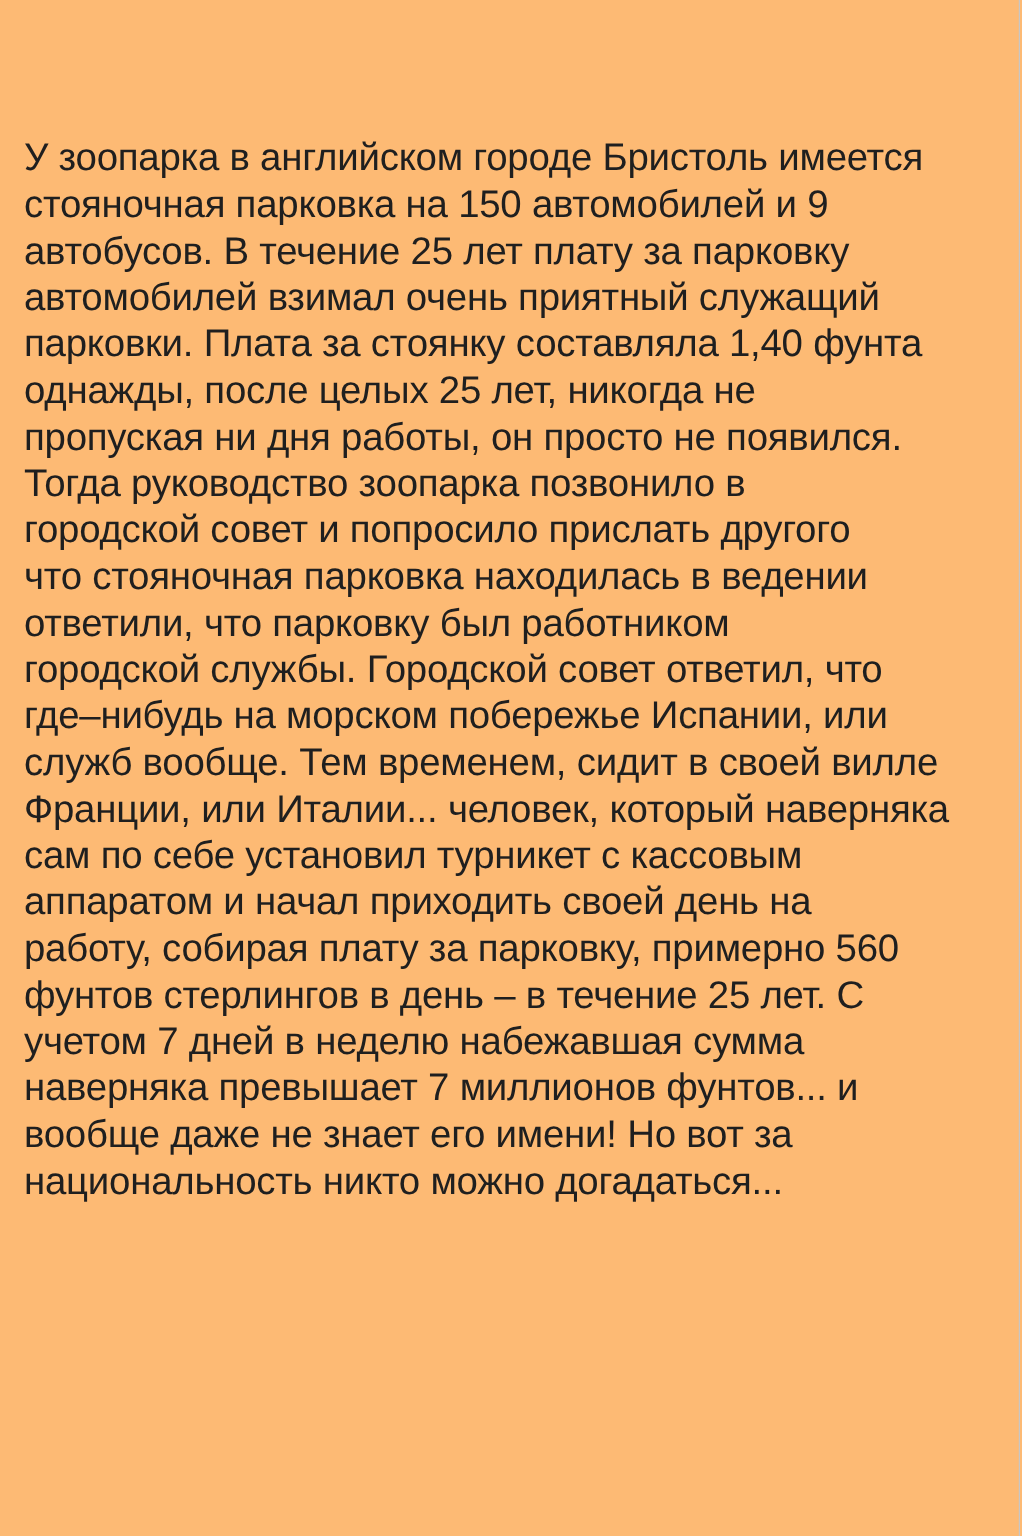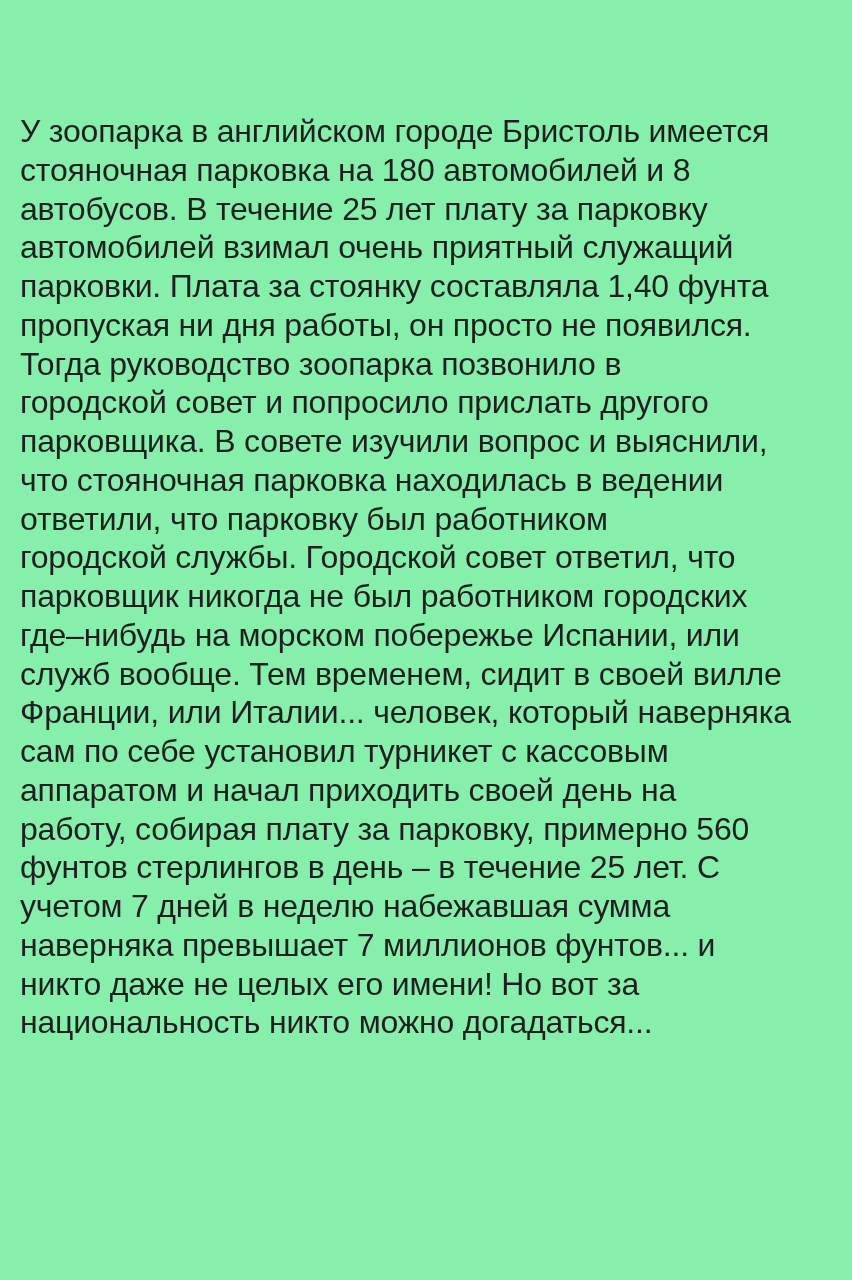--- a/index.html
+++ b/index.html
@@ -11,21 +11,21 @@
     height: 1280px;
     background: #ffffff;
     overflow: hidden;
     position: relative;
     font-family: "Liberation Sans", "DejaVu Sans", sans-serif;
   }
   .page {
     position: relative;
     width: 852px;
     height: 1280px;
-    background: #86efac;
+    background: #fdba74;
     text-decoration: underline;
   }
   .page-right-divider {
     position: absolute;
     top: 0;
     right: 2px;
     width: 1px;
     height: 1280px;
     background: #c6c6c6;
   }
@@ -43,38 +43,37 @@
     white-space: nowrap;
     font-weight: 400;
   }
 </style>
 </head>
 <body>
 
 <div class="page">
   <div class="story">
     <div class="line">У зоопарка в английском городе Бристоль имеется</div>
-    <div class="line">стояночная парковка на 180 автомобилей и 8</div>
+    <div class="line">стояночная парковка на 150 автомобилей и 9</div>
     <div class="line">автобусов. В течение 25 лет плату за парковку</div>
     <div class="line">автомобилей взимал очень приятный служащий</div>
     <div class="line">парковки. Плата за стоянку составляла 1,40 фунта</div>
+    <div class="line">однажды, после целых 25 лет, никогда не</div>
     <div class="line">пропуская ни дня работы, он просто не появился.</div>
     <div class="line">Тогда руководство зоопарка позвонило в</div>
     <div class="line">городской совет и попросило прислать другого</div>
-    <div class="line">парковщика. В совете изучили вопрос и выяснили,</div>
     <div class="line">что стояночная парковка находилась в ведении</div>
     <div class="line">ответили, что парковку был работником</div>
     <div class="line">городской службы. Городской совет ответил, что</div>
-    <div class="line">парковщик никогда не был работником городских</div>
     <div class="line">где–нибудь на морском побережье Испании, или</div>
     <div class="line">служб вообще. Тем временем, сидит в своей вилле</div>
     <div class="line">Франции, или Италии... человек, который наверняка</div>
     <div class="line">сам по себе установил турникет с кассовым</div>
     <div class="line">аппаратом и начал приходить своей день на</div>
     <div class="line">работу, собирая плату за парковку, примерно 560</div>
     <div class="line">фунтов стерлингов в день – в течение 25 лет. С</div>
     <div class="line">учетом 7 дней в неделю набежавшая сумма</div>
     <div class="line">наверняка превышает 7 миллионов фунтов... и</div>
-    <div class="line">никто даже не целых его имени! Но вот за</div>
+    <div class="line">вообще даже не знает его имени! Но вот за</div>
     <div class="line">национальность никто можно догадаться...</div>
   </div>
   <div class="page-right-divider"></div>
 </div>
 
 </body></html>

